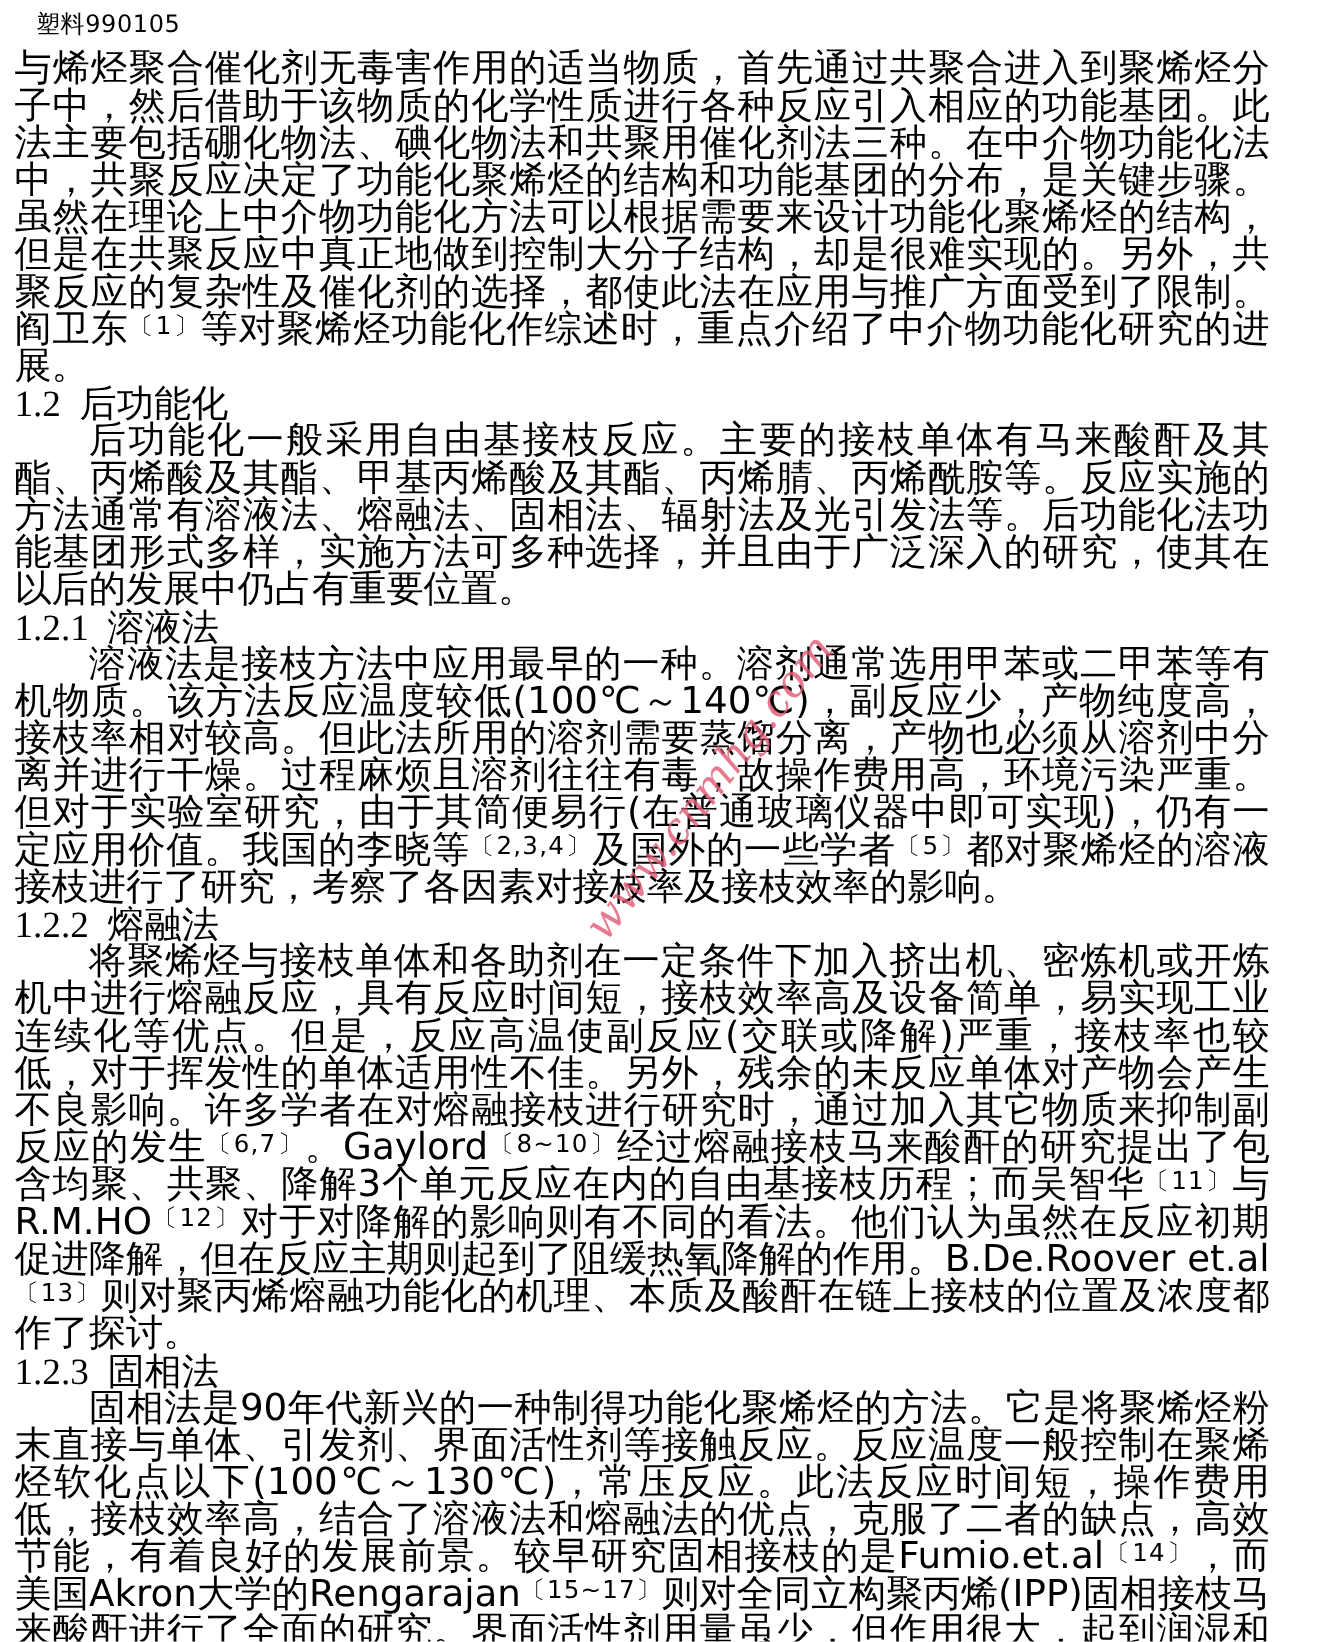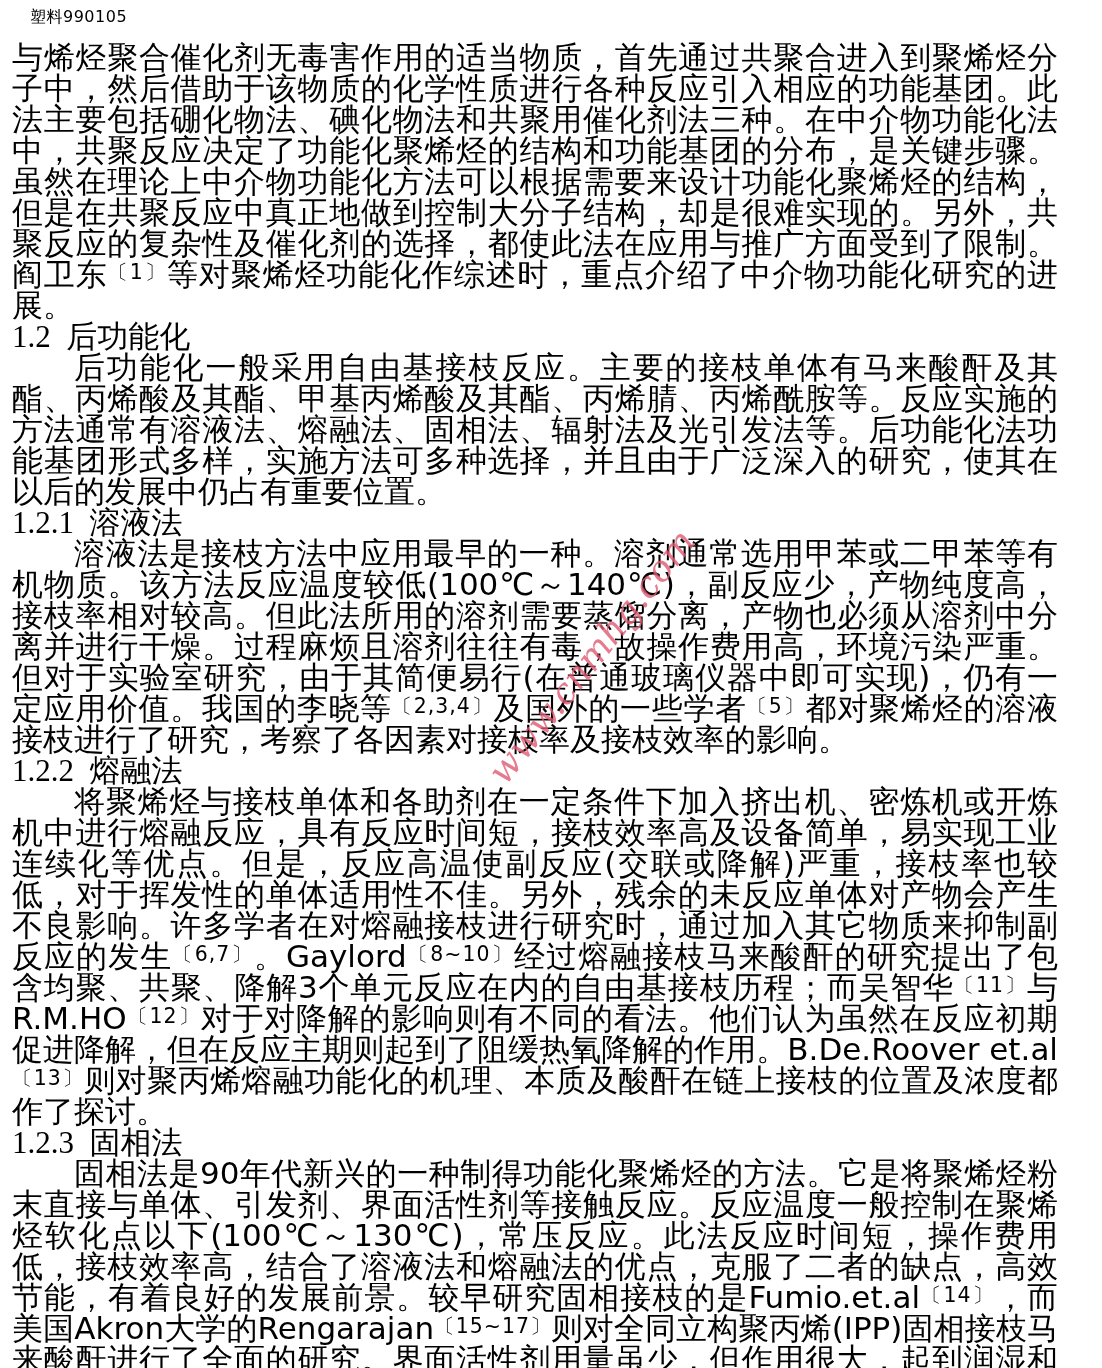--- a/index.html
+++ b/index.html
@@ -9,21 +9,21 @@
     background: #ffffff;
     color: #000000;
     font-family: "DejaVu Sans", sans-serif;
     position: relative;
     overflow: hidden;
   }
   .page-header {
     position: absolute;
     top: 7px;
     left: 30px;
-    font-size: 16px;
+    font-size: 20px;
     letter-spacing: 0.5px;
   }
   .doc-body {
     position: absolute;
     top: 42px;
     left: 12px;
     width: 1046px;
     font-size: 31px;
     line-height: 31px;
     text-align: justify;

